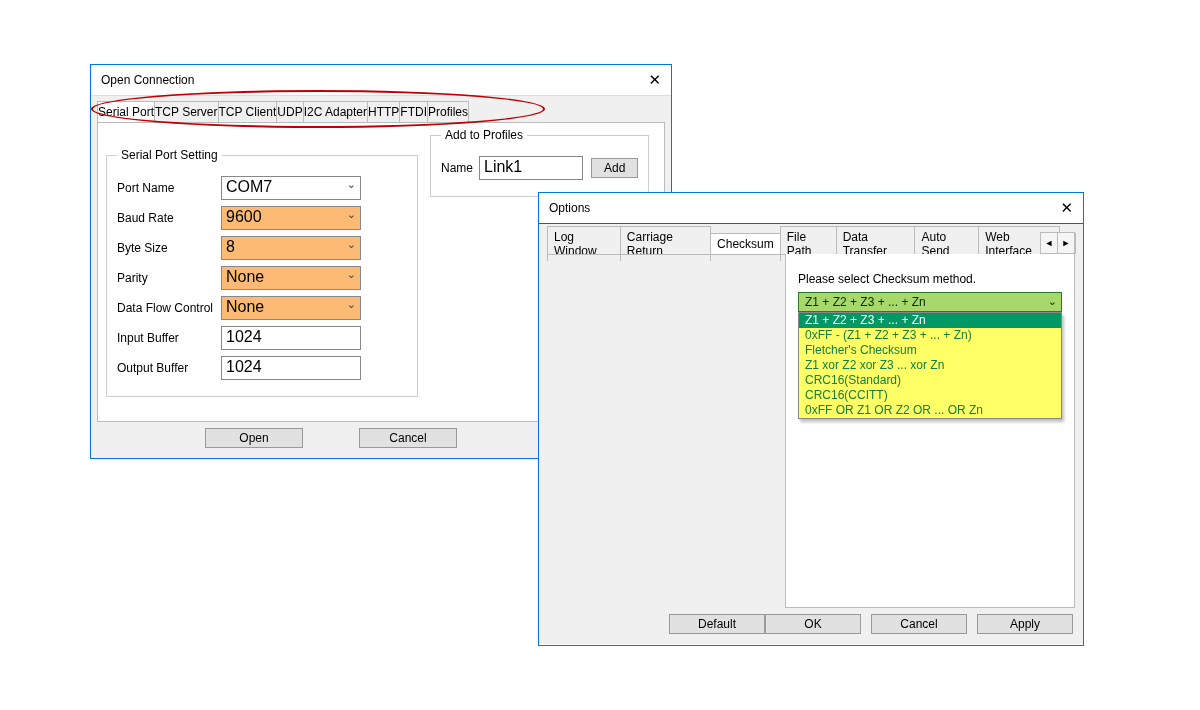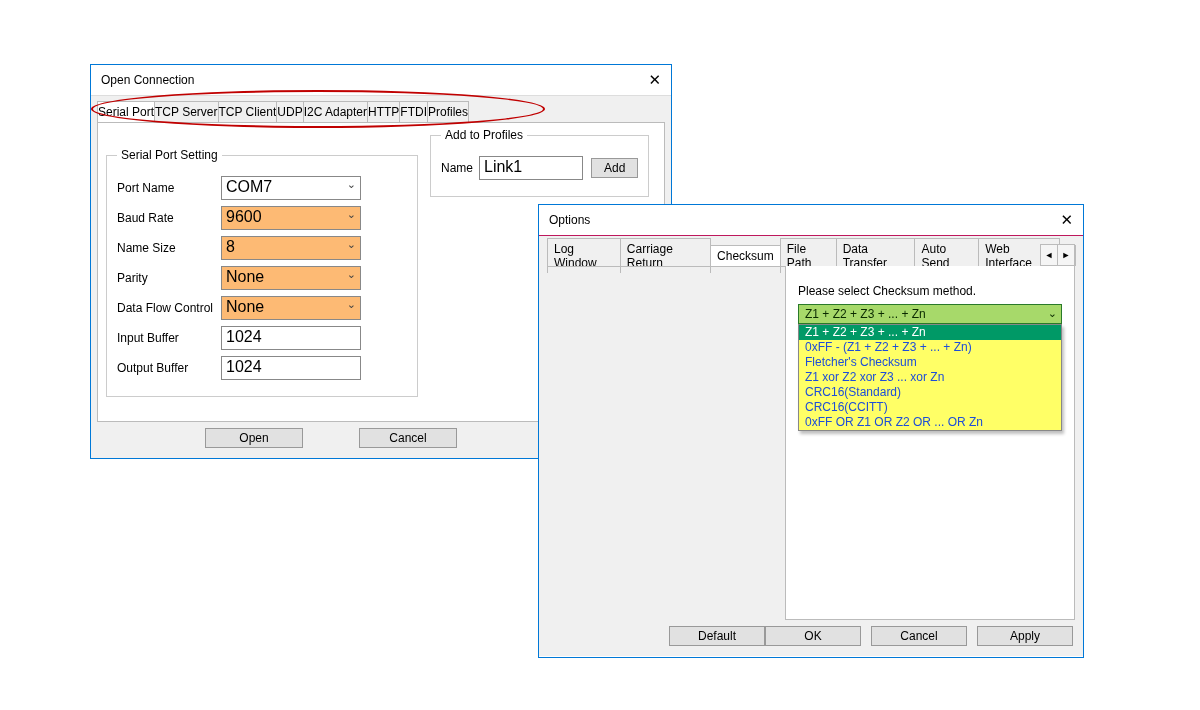--- a/index.html
+++ b/index.html
@@ -128,21 +128,21 @@
     gap: 56px;
     justify-content: center;
     padding-right: 100px;
   }
   .winbuttons .btn { width: 72px; text-align:center; }
 
   
   .win2 {
     position: absolute;
     left: 538px;
-    top: 204px;
+    top: 192px;
     width: 546px;
     height: 454px;
     box-sizing: border-box;
     border: 1px solid #0078d7;
     background: #fff;
   }
   .win2-body {
     background: #f0f0f0;
     border-top:1px solid #be185d;
     height: calc(100% - 31px);
@@ -199,21 +199,21 @@
     width:264px;
     box-sizing:border-box;
     border:1px solid #888;
     background: #ffff66;
     font-size:12px;
     line-height:15px;
     box-shadow: 2px 3px 3px rgba(0,0,0,0.25);
   }
   .dropdown-list .opt {
     padding: 0 6px;
-    color: #1d4ed8;
+    color: #15803d;
     white-space:nowrap;
   }
   .dropdown-list .opt.sel {
     background: #009966;
     color: #fff;
   }
   .win2-buttons {
     display:flex;
     justify-content:space-between;
     align-items:center;
@@ -251,21 +251,21 @@
 
         <div class="form-row">
           <span class="lbl">Port Name</span>
           <div class="combo">COM7</div>
         </div>
         <div class="form-row">
           <span class="lbl">Baud Rate</span>
           <div class="combo shaded">9600</div>
         </div>
         <div class="form-row">
-          <span class="lbl">Name Size</span>
+          <span class="lbl">Byte Size</span>
           <div class="combo shaded">8</div>
         </div>
         <div class="form-row">
           <span class="lbl">Parity</span>
           <div class="combo shaded">None</div>
         </div>
         <div class="form-row">
           <span class="lbl">Data Flow Control</span>
           <div class="combo shaded">None</div>
         </div>

